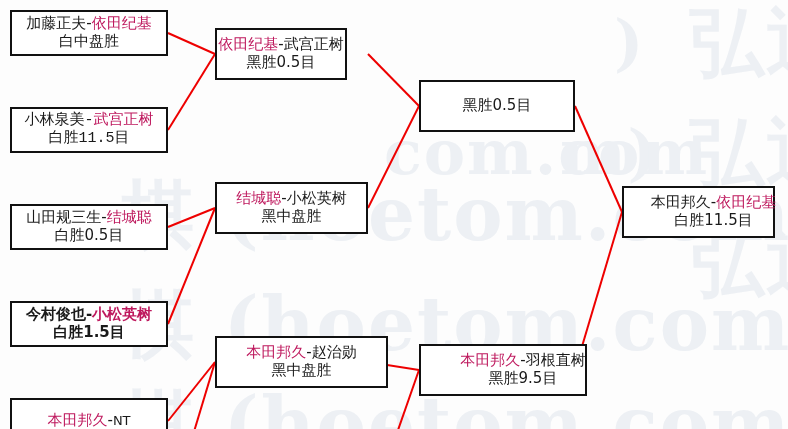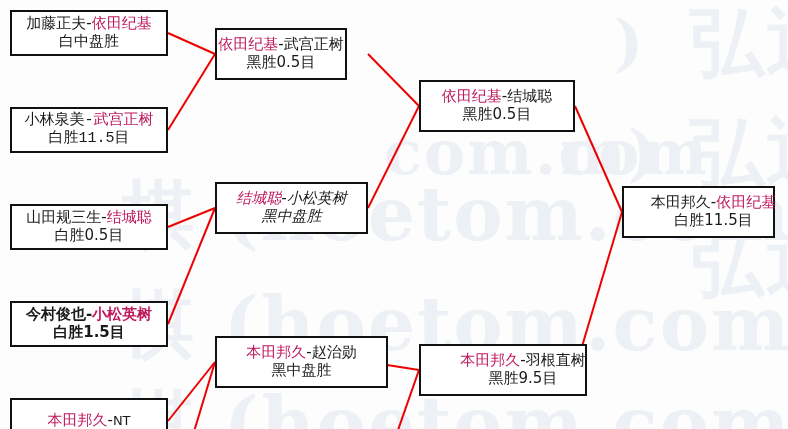--- a/index.html
+++ b/index.html
@@ -119,30 +119,29 @@
         <div class="pairing"><span class="p-lose">今村俊也</span><span class="dash">-</span><span class="p-win">小松英树</span></div>
         <div class="result">白胜1.5目</div>
       </div>
       <div class="box" style="left: 10px; top: 398px; width: 158px; height: 46px;">
         <div class="pairing"><span class="p-win">本田邦久</span><span class="dash">-</span><span class="p-lose nt">NT</span></div>
       </div>
       <div class="box" style="left: 215px; top: 28px; width: 132px; height: 52px;">
         <div class="pairing"><span class="p-win">依田纪基</span><span class="dash">-</span><span class="p-lose">武宫正树</span></div>
         <div class="result">黑胜0.5目</div>
       </div>
-      <div class="box" style="left: 215px; top: 182px; width: 153px; height: 52px; font-style: italic;">
+      <div class="box" style="left: 215px; top: 182px; width: 153px; height: 52px;">
         <div class="pairing"><span class="p-win">结城聪</span><span class="dash">-</span><span class="p-lose">小松英树</span></div>
         <div class="result">黑中盘胜</div>
       </div>
       <div class="box" style="left: 215px; top: 336px; width: 173px; height: 52px;">
         <div class="pairing"><span class="p-win">本田邦久</span><span class="dash">-</span><span class="p-lose">赵治勋</span></div>
         <div class="result">黑中盘胜</div>
       </div>
       <div class="box" style="left: 419px; top: 80px; width: 156px; height: 52px;">
-        <div class="pairing"><span class="p-win">依田纪基</span><span class="dash">-</span><span class="p-lose">结城聪</span></div>
         <div class="result">黑胜0.5目</div>
       </div>
       <div class="box" style="left: 419px; top: 344px; width: 168px; height: 52px; padding-left: 40px;">
         <div class="pairing"><span class="p-win">本田邦久</span><span class="dash">-</span><span class="p-lose">羽根直树</span></div>
         <div class="result">黑胜9.5目</div>
       </div>
       <div class="box" style="left: 622px; top: 186px; width: 153px; height: 52px; padding-left: 30px;">
         <div class="pairing"><span class="p-lose">本田邦久</span><span class="dash">-</span><span class="p-win">依田纪基</span></div>
         <div class="result">白胜11.5目</div>
       </div>

